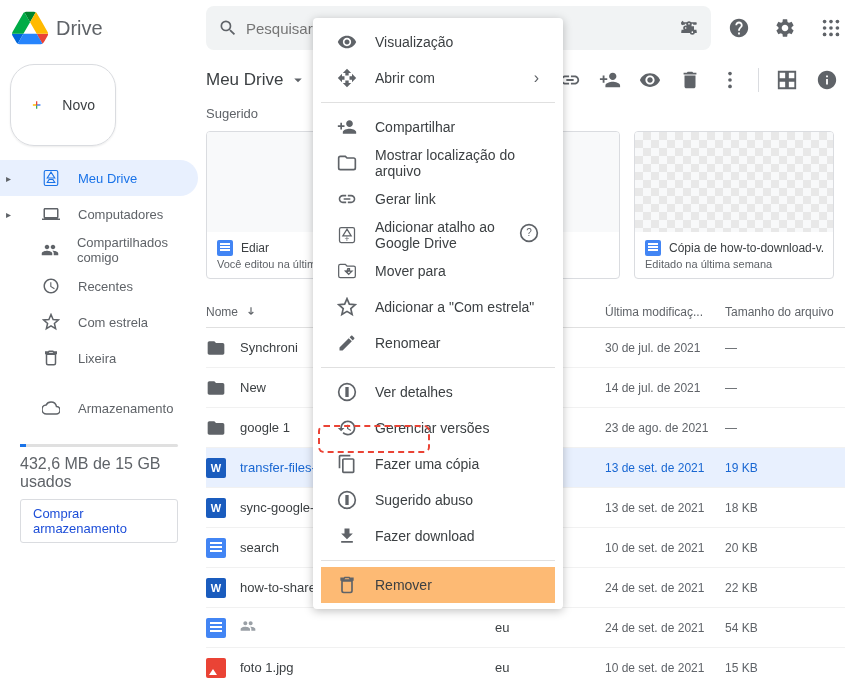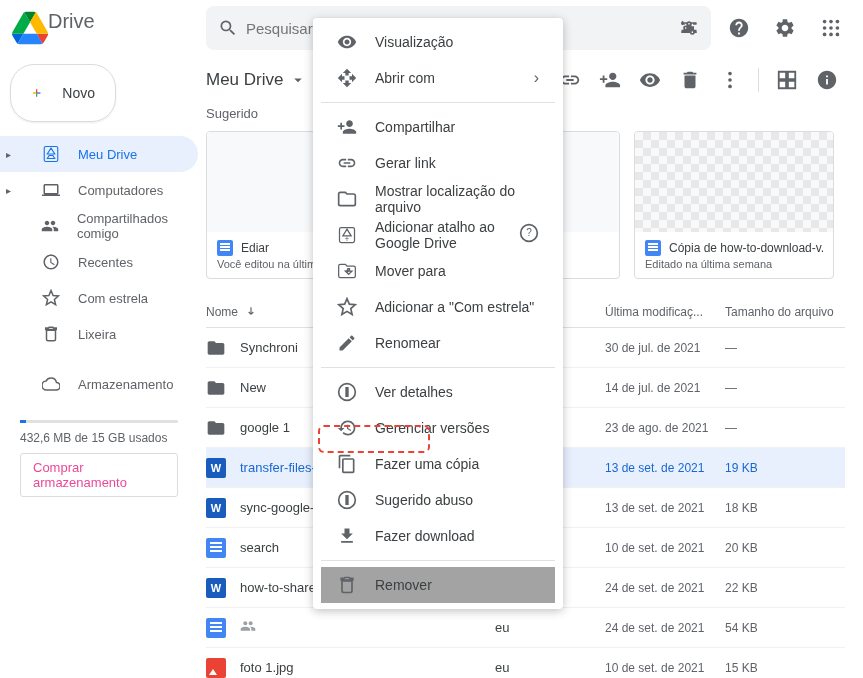--- a/index.html
+++ b/index.html
@@ -1,40 +1,40 @@
 <!DOCTYPE html>
 <html><head>
 <meta charset="utf-8">
 <style>
 * { box-sizing: border-box; margin: 0; padding: 0; }
 body { font-family: 'Segoe UI', Arial, sans-serif; font-size: 13px; color: #3c4043; background: #fff; width: 863px; height: 678px; overflow: hidden; position: relative; }
 
 .header { display: flex; align-items: center; height: 56px; padding: 0 12px; gap: 8px; }
-.logo-wrap { display: flex; align-items: flex-start; width: 186px; }
+.logo-wrap { display: flex; align-items: center; gap: 8px; width: 186px; }
 .logo-text { font-size: 20px; color: #5f6368; }
 .searchbar { flex: 1; display: flex; align-items: center; background: #f1f3f4; border-radius: 8px; height: 44px; padding: 0 12px; max-width: 510px; }
 .searchbar input { border: none; background: transparent; font-size: 15px; flex: 1; margin-left: 8px; outline: none; color: #5f6368; }
 .header-right { display: flex; align-items: center; gap: 6px; margin-left: auto; }
 .icon-btn { width: 40px; height: 40px; border-radius: 50%; display: flex; align-items: center; justify-content: center; cursor: pointer; color: #5f6368; }
 .icon-btn svg { width: 22px; height: 22px; fill: currentColor; }
 
 .main { display: flex; height: calc(100% - 56px); }
 .sidebar { width: 198px; padding-top: 8px; }
-.new-btn { margin: 0 0 14px 10px; display: flex; align-items: center; gap: 20px; border: 1px solid #dadce0; border-radius: 24px; padding: 14px 20px; box-shadow: 0 1px 2px rgba(0,0,0,0.08); width: 106px; cursor: pointer; }
+.new-btn { margin: 0 0 14px 10px; display: flex; align-items: center; gap: 20px; border: 1px solid #dadce0; border-radius: 24px; padding: 26px 20px; box-shadow: 0 1px 2px rgba(0,0,0,0.08); width: 106px; cursor: pointer; }
 .new-btn span { font-size: 14px; color: #3c4043; }
 .nav-item { display: flex; align-items: center; height: 36px; padding-left: 24px; gap: 18px; cursor: pointer; border-radius: 0 18px 18px 0; color: #5f6368; font-size: 13px; }
 .nav-item.sel { background: #e8f0fe; color: #1a73e8; font-weight: 500; }
 .nav-item.sel svg { fill: #1a73e8; }
 .nav-item svg { width: 18px; height: 18px; fill: #5f6368; flex-shrink: 0; }
 .nav-item .chev { width: 10px; margin-left: -18px; margin-right: 8px; font-size: 10px; color: #5f6368; }
 .storage { margin-top: 18px; padding: 0 20px; }
 .storage-bar { height: 3px; background: #e0e0e0; border-radius: 2px; margin: 8px 0; position: relative; }
 .storage-bar::before { content: ''; position: absolute; left: 0; top: 0; height: 100%; width: 4%; background: #1a73e8; }
-.storage-text { font-size: 12px; color: #5f6368; margin-bottom: 8px; }
-.buy-link { display: inline-block; border: 1px solid #dadce0; color: #ec4899; padding: 6px 12px; font-size: 13px; border-radius: 3px; cursor: pointer; }
+.storage-text { font-size: 16px; color: #5f6368; margin-bottom: 8px; }
+.buy-link { display: inline-block; border: 1px solid #dadce0; color: #1d4ed8; padding: 6px 12px; font-size: 13px; border-radius: 3px; cursor: pointer; }
 
 .content { flex: 1; padding: 6px 18px 0 8px; overflow: hidden; }
 .path-row { display: flex; align-items: center; margin-bottom: 8px; }
 .path-row h2 { font-size: 17px; font-weight: 400; color: #3c4043; display: flex; align-items: center; gap: 6px; }
 .toolbar { margin-left: auto; display: flex; align-items: center; gap: 4px; }
 .toolbar .icon-btn { width: 36px; height: 36px; }
 .toolbar .sep { width: 1px; height: 24px; background: #dadce0; margin: 0 6px; }
 
 .suggested { font-size: 13px; color: #5f6368; margin: 8px 0 10px; }
 .cards { display: flex; gap: 14px; margin-bottom: 18px; }
@@ -64,21 +64,21 @@
 .ficon.word { background: #1a5cbe; }
 .ficon.word::after { content: 'W'; color: #fff; font-size: 11px; font-weight: bold; }
 .ficon.gdoc { background: #4285f4; position: relative; }
 .ficon.gdoc::after { content: ''; position: absolute; left: 4px; top: 4px; right: 4px; height: 2px; background: #fff; box-shadow: 0 4px 0 #fff, 0 8px 0 #fff; }
 .ficon.img { background: #ea4335; position: relative; }
 .ficon.img::after { content:''; position:absolute; left:3px; bottom:3px; border-left:4px solid transparent; border-right:4px solid transparent; border-bottom:6px solid #fff; }
 .shared-sm { color: #5f6368; }
 
 .context-menu { position: absolute; left: 313px; top: 18px; width: 250px; background: #fff; border-radius: 4px; box-shadow: 0 2px 10px rgba(0,0,0,0.25); padding: 6px 8px; z-index: 100; }
 .menu-item { display: flex; align-items: center; height: 36px; padding: 0 16px; gap: 18px; font-size: 14px; color: #3c4043; cursor: pointer; }
-.menu-item.hl { background: #a3a3a3; }
+.menu-item.hl { background: #fdba74; }
 .menu-item svg { width: 20px; height: 20px; fill: #5f6368; flex-shrink: 0; }
 .menu-sep { height: 1px; background: #e0e0e0; margin: 6px 0; }
 .menu-item .sub { margin-left: auto; color: #5f6368; font-size: 16px; }
 .highlight-box { position: absolute; border: 2px dashed #ea4335; border-radius: 6px; pointer-events: none; z-index: 101; }
 </style>
 </head>
 <body>
 
 <div class="header">
   <div class="logo-wrap">
@@ -414,29 +414,29 @@
     </div>
     <div class="menu-sep"></div>
     <div class="menu-item">
       <svg viewBox="0 0 24 24">
         <path d="M15 12c2.21 0 4-1.79 4-4s-1.79-4-4-4-4 1.79-4 4 1.79 4 4 4zm-9-2V7H4v3H1v2h3v3h2v-3h3v-2H6zm9 4c-2.67 0-8 1.34-8 4v2h16v-2c0-2.66-5.33-4-8-4z"></path>
       </svg>
       <span>Compartilhar</span>
     </div>
     <div class="menu-item">
       <svg viewBox="0 0 24 24">
+        <path d="M10 4H4c-1.1 0-2 .9-2 2v12c0 1.1.9 2 2 2h16c1.1 0 2-.9 2-2V8c0-1.1-.9-2-2-2h-8l-2-2z" fill="none" stroke="#5f6368" stroke-width="2"></path>
+      </svg>
+      <span>Mostrar localização do arquivo</span>
+    </div>
+    <div class="menu-item">
+      <svg viewBox="0 0 24 24">
         <path d="M3.9 12c0-1.71 1.39-3.1 3.1-3.1h4V7H7c-2.76 0-5 2.24-5 5s2.24 5 5 5h4v-1.9H7c-1.71 0-3.1-1.39-3.1-3.1zM8 13h8v-2H8v2zm9-6h-4v1.9h4c1.71 0 3.1 1.39 3.1 3.1s-1.39 3.1-3.1 3.1h-4V17h4c2.76 0 5-2.24 5-5s-2.24-5-5-5z"></path>
       </svg>
       <span>Gerar link</span>
-    </div>
-    <div class="menu-item">
-      <svg viewBox="0 0 24 24">
-        <path d="M10 4H4c-1.1 0-2 .9-2 2v12c0 1.1.9 2 2 2h16c1.1 0 2-.9 2-2V8c0-1.1-.9-2-2-2h-8l-2-2z" fill="none" stroke="#5f6368" stroke-width="2"></path>
-      </svg>
-      <span>Mostrar localização do arquivo</span>
     </div>
     <div class="menu-item">
       <svg viewBox="0 0 24 24">
         <path d="M19 3H5c-1.1 0-2 .9-2 2v14c0 1.1.9 2 2 2h14c1.1 0 2-.9 2-2V5c0-1.1-.9-2-2-2zm-7 2l5 8H7l5-8z" fill="none" stroke="#5f6368" stroke-width="1.5"></path>
         <text x="12" y="20" font-size="10" text-anchor="middle" fill="#5f6368">+</text>
       </svg>
       <span>Adicionar atalho ao Google Drive</span>
       <span class="sub"><svg width="18" height="18" viewBox="0 0 24 24" fill="#5f6368">
           <circle cx="12" cy="12" r="10" fill="none" stroke="#5f6368" stroke-width="2"></circle>
           <text x="12" y="16" font-size="12" text-anchor="middle" fill="#5f6368">?</text>

